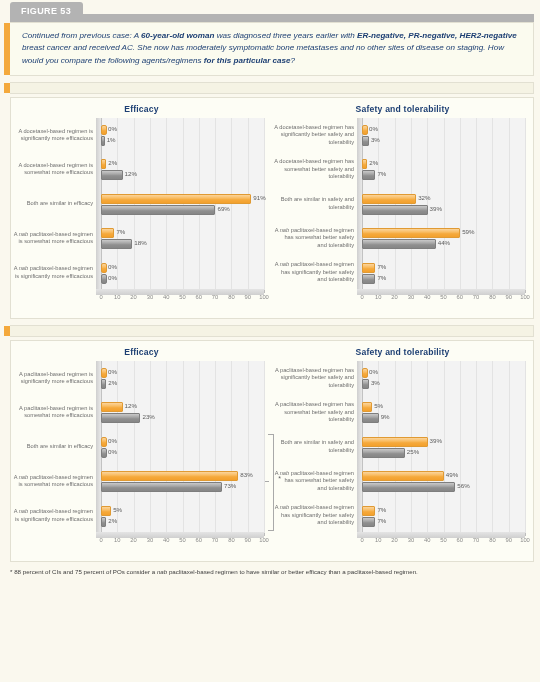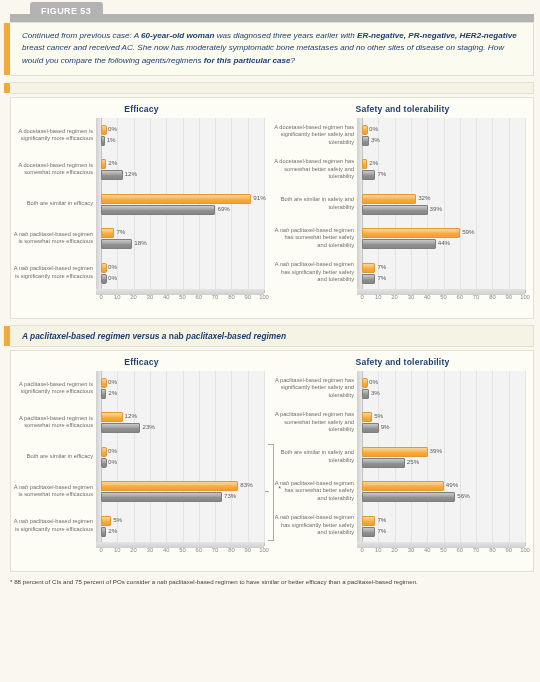--- a/index.html
+++ b/index.html
@@ -13,21 +13,20 @@
   
   .fig-tab-row{position:relative;height:22px;}
   .fig-tab{
     position:absolute;left:10px;top:2px;
     background:#b3b3b3;
     color:#ffffff;
     font-size:9px;font-weight:bold;
     letter-spacing:.4px;
     padding:4px 12px 4px 11px;
     border-radius:3px 3px 0 0;
-    margin-left:20px;
   }
   .fig-tab-bar{
     position:absolute;left:10px;right:6px;top:14px;height:11px;
     background:#b3b3b3;
   }
   
   .case-box{
     margin:0 6px 0 10px;
     background:#fbfbef;
     border:1px solid #e2e0d2;
@@ -361,21 +360,20 @@
               <div class="tick" style="left:calc(5px + (100% - 5px) * 0.9)">90</div>
               <div class="tickmark" style="left:calc(5px + (100% - 5px) * 1)"></div>
               <div class="tick" style="left:calc(5px + (100% - 5px) * 1)">100</div>
             </div>
           </div>
         </div>
       </div>
     </div>
     <div class="section-head">
       <div class="accent-bar"></div>
-      <div class="t"><span>A paclitaxel-based regimen versus a </span><span class="up">nab</span><span> paclitaxel-based regimen</span></div>
     </div>
     <div class="panel">
       <div class="charts">
         <div class="chart">
           <div class="chart-title">Efficacy</div>
           <div class="plot-wrap">
             <div class="cat-labels">
               <div class="cat" style="top:1.1999999999999993px;height:32px;display:flex;align-items:center;justify-content:flex-end;">
                 <span>A paclitaxel-based regimen is significantly more efficacious</span>
               </div>

